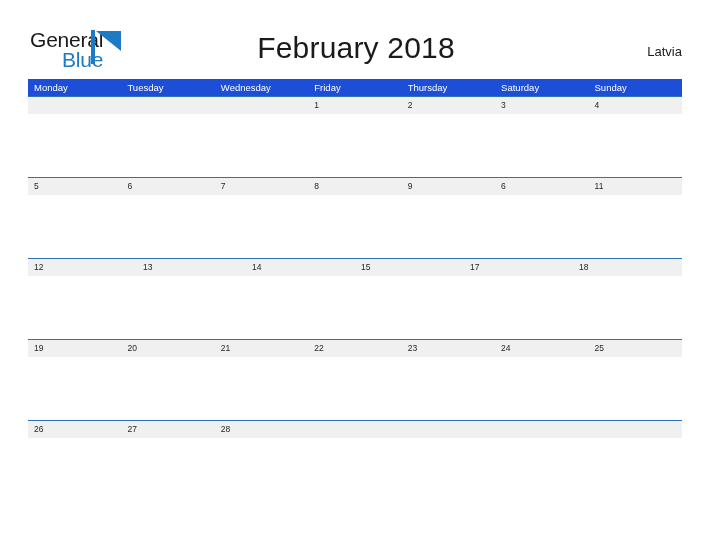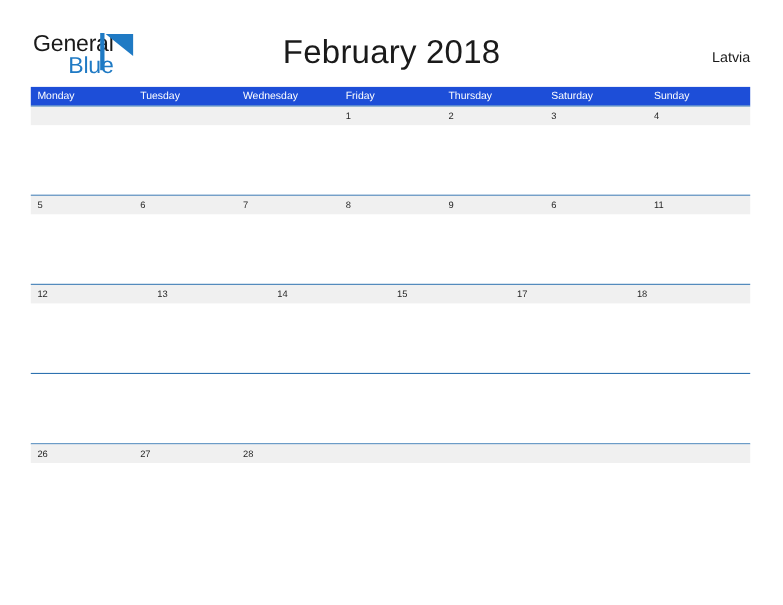--- a/index.html
+++ b/index.html
@@ -251,20 +251,29 @@
         <div class="body-cell"></div>
         <div class="body-cell"></div>
         <div class="body-cell"></div>
         <div class="body-cell"></div>
         <div class="body-cell"></div>
         <div class="body-cell"></div>
       </div>
     </div>
 
     <div class="week-row">
+      <div class="date-band">
+        <div class="date-cell">19</div>
+        <div class="date-cell">20</div>
+        <div class="date-cell">21</div>
+        <div class="date-cell">22</div>
+        <div class="date-cell">23</div>
+        <div class="date-cell">24</div>
+        <div class="date-cell">25</div>
+      </div>
       <div class="body-band">
         <div class="body-cell"></div>
         <div class="body-cell"></div>
         <div class="body-cell"></div>
         <div class="body-cell"></div>
         <div class="body-cell"></div>
         <div class="body-cell"></div>
         <div class="body-cell"></div>
       </div>
     </div>

